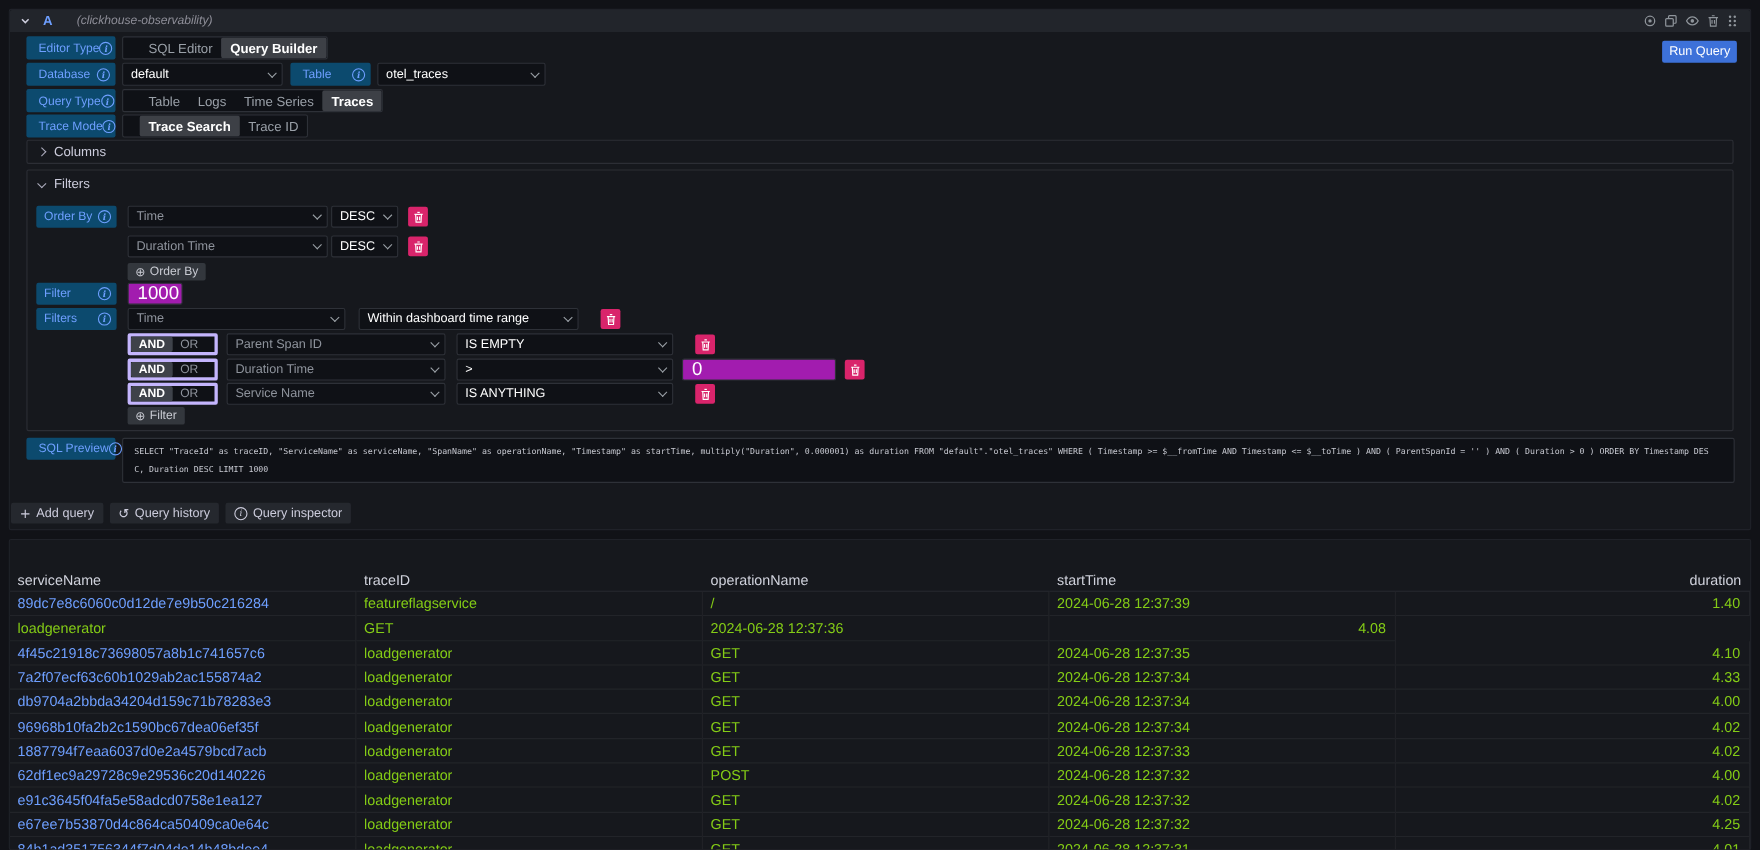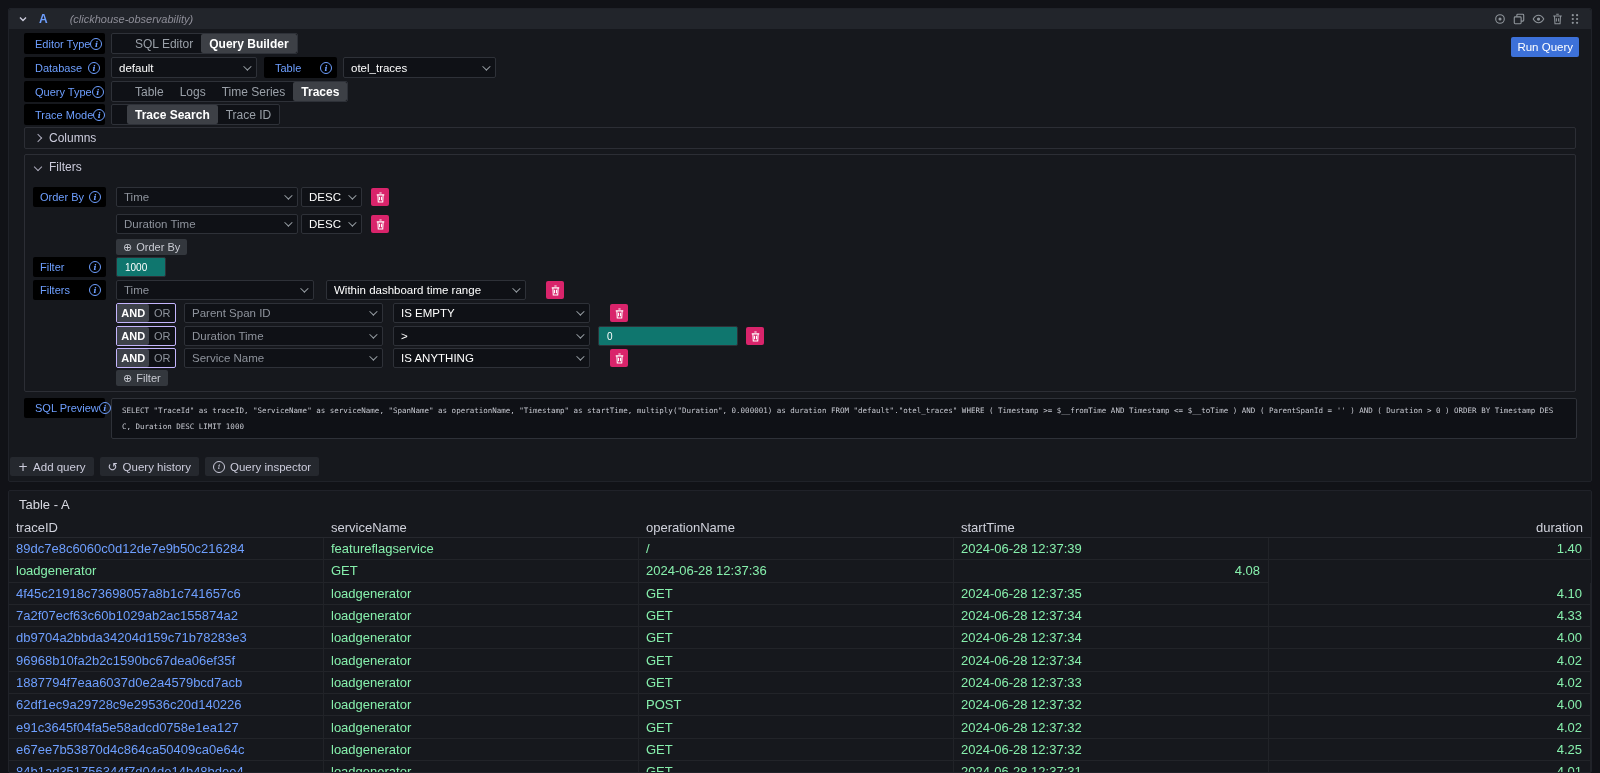--- a/index.html
+++ b/index.html
@@ -7,65 +7,65 @@
   .qpanel { position:absolute; left:8px; top:8px; width:1584px; height:474px; background:#16181d; border:1px solid #202229; border-radius:2px; }
   .qbar { height:20px; background:#22252b; display:flex; align-items:center; padding:0 12px 0 10px; border-radius:2px 2px 0 0; }
   .caret { width:8px; height:8px; display:inline-block; margin-right:12px; }
   .refid { color:#6e9fff; font-weight:bold; font-size:12px; margin-right:22px; }
   .dsname { color:#8e8e98; font-style:italic; font-size:11px; }
   .bar-icons { margin-left:auto; display:flex; align-items:center; gap:7px; }
   .bar-icons svg { display:block; }
   .qbody { position:relative; }
   .row { display:flex; align-items:stretch; height:21px; padding-left:15px; }
   .r1 { margin-top:4px; } .r2 { margin-top:3px; } .r3 { margin-top:3px; } .r4 { margin-top:2px; }
-  .chip { width:81px; background:#000000; color:#6e9fff; font-size:11px; font-weight:500; display:flex; align-items:center; padding:0 5px 0 11px; border-radius:2px; margin-right:6px; flex:none; }
+  .chip { width:81px; background:#0c4a6e; color:#6e9fff; font-size:11px; font-weight:500; display:flex; align-items:center; padding:0 5px 0 11px; border-radius:2px; margin-right:6px; flex:none; }
   .chip .lbl { flex:1; white-space:nowrap; }
   .info { width:12px; height:12px; border:1px solid #6e9fff; border-radius:50%; color:#6e9fff; font-size:8px; line-height:10px; text-align:center; font-style:italic; font-weight:bold; flex:none; font-family:"DejaVu Serif",serif; }
   .rgroup { display:flex; background:#0f1116; border:1px solid #2e3138; border-radius:2px; overflow:hidden;padding-left:15px; }
   .ropt { padding:0 8px; display:flex; align-items:center; font-size:12px; color:#9aa0a8; cursor:pointer; white-space:nowrap; }
   .ropt.sel { background:#3d4046; color:#fff; font-weight:600; border-radius:2px; }
   .select { background:#0f1116; border:1px solid #2e3138; border-radius:2px; display:flex; align-items:center; padding:0 7px; font-size:11.5px; color:#fff; font-weight:500; position:relative; }
   .select .val { flex:1; white-space:nowrap; overflow:hidden; }
   .select.dim .val { color:#8e939c; font-weight:400; }
   .chev { width:6px; height:6px; border-right:1.4px solid #9aa0a6; border-bottom:1.4px solid #9aa0a6; transform:rotate(45deg) translateY(-2px); flex:none; margin-left:4px; }
-  .input { background:#0f766e; border:1px solid #2e3138; border-radius:2px; display:flex; align-items:center; padding:0 8px; font-size:10px; color:#fff; }
+  .input { background:#a21caf; border:1px solid #2e3138; border-radius:2px; display:flex; align-items:center; padding:0 8px; font-size:17px; color:#fff; }
   .runq { position:absolute; top:4px; right:12px; height:20px; background:#3d71d9; color:#fff; font-size:11.5px; font-weight:500; border:none; border-radius:2px; padding:0 6px; display:flex; align-items:center; }
   .section { margin-left:15px; margin-right:15px; border:1px solid #2c2e35; border-radius:2px; }
   .cols-box { margin-top:2px; height:22px; display:flex; align-items:center; padding:0 10px; }
   .filters-box { margin-top:5px; height:238px; padding:5px 8px 0 8px; }
   .sect-head { display:flex; align-items:center; gap:8px; color:#ccccdc; font-size:12px; font-weight:500; height:14px; }
   .filters-box .sect-head { padding-left:2px; }
   .chev-right { width:6px; height:6px; border-right:1.5px solid #aab; border-bottom:1.5px solid #aab; transform:rotate(-45deg); }
   .chev-down { width:6px; height:6px; border-right:1.5px solid #aab; border-bottom:1.5px solid #aab; transform:rotate(45deg); }
   .frow { display:flex; height:20px; }
   .fchip { width:73px; margin-right:10px; padding:0 5px 0 7px; }
   .spacer { width:83px; flex:none; }
   .trash { width:18px; height:18px; background:#d9246b; border:none; border-radius:2px; display:flex; align-items:center; justify-content:center; align-self:center; flex:none; }
   .addbtn { height:16px; background:#33373d; border:none; border-radius:2px; color:#c9cbd3; font-size:11px; font-weight:500; display:flex; align-items:center; gap:4px; padding:0 7px; }
   .addbtn .plus { font-family:"DejaVu Sans",sans-serif; font-size:11px; color:#c9cbd3; }
-  .andor { width:60px; display:flex; background:#0f1116; border:1px solid #c4b5fd; border-radius:2px; overflow:hidden; flex:none; }
+  .andor { width:82px; display:flex; background:#0f1116; border:3px solid #c4b5fd; border-radius:2px; overflow:hidden; flex:none; }
   .andor span { display:flex; align-items:center; justify-content:center; font-size:11px; }
   .andor .on { width:38px; background:#3e424a; color:#fff; font-weight:bold; border-radius:2px; }
   .andor .off { width:30px; color:#8e939c; }
   .sqlrow { margin-top:6px; display:flex; align-items:flex-start; height:41px; padding-left:15px; }
   .sqlrow .chip { height:20px; }
   .sqlbox { width:1466px; height:41px; background:#0f1116; border:1px solid #2e3138; border-radius:2px; padding:4px 10px; font-family:"DejaVu Sans Mono",monospace; font-size:7.5px; line-height:16px; color:#c7c9d1; white-space:pre; overflow:hidden; }
   .btnrow { margin-top:18px; margin-left:1px; display:flex; gap:6px; height:19px; }
   .gbtn { background:#25282e; border:none; border-radius:2px; color:#ccccdc; font-size:11.5px; font-weight:500; display:flex; align-items:center; gap:5px; padding:0 8px; }
   .gbtn .gi { font-family:"DejaVu Sans",sans-serif; font-size:12px; color:#ccccdc; }
   .ibtn-i { width:12px; height:12px; border:1px solid #ccccdc; border-radius:50%; font-size:8px; line-height:10px; text-align:center; font-style:italic; font-family:"DejaVu Serif",serif; }
   .tpanel { position:absolute; left:8px; top:490px; width:1584px; height:283px; background:#16181d; border:1px solid #202229; border-radius:2px; overflow:hidden; }
   .ttitle { height:26px; display:flex; align-items:center; padding-left:10px; color:#d8d9e2; font-size:13px; font-weight:500; }
   .tgrid { position:absolute; left:0; top:26px; width:1582px; }
   .thead, .trow { display:grid; grid-template-columns:315px 315px 315px 315px 1fr; }
   .thead { height:21px; }
   .thead > div { display:flex; align-items:flex-end; padding:0 0 2px 7px; color:#d0d2dc; font-size:13px; font-weight:500; border-bottom:1px solid #26282e; }
   .thead > div:last-child { justify-content:flex-end; padding-right:8px; }
   .trow { height:22.3px; }
-  .tcell { display:flex; align-items:center; padding-left:7px; font-size:13px; color:#86efac; border-bottom:1px solid #222429; border-right:1px solid rgba(255,255,255,0.05); overflow:hidden; white-space:nowrap; }
+  .tcell { display:flex; align-items:center; padding-left:7px; font-size:13px; color:#84cc16; border-bottom:1px solid #222429; border-right:1px solid rgba(255,255,255,0.05); overflow:hidden; white-space:nowrap; }
   .tcell.c0 { color:#6e9fff; }
   .tcell.c4 { justify-content:flex-end; padding-right:8px; } .mr7{margin-right:7px;} .mr8{margin-right:8px;} .mr3{margin-right:3px;} .mr10{margin-right:10px;} .mr9{margin-right:9px;} .mr12{margin-right:12px;} .mr20{margin-right:20px;}
   .w146{width:146px;} .w153{width:153px;} .w182{width:182px;} .w61{width:61px;} .w50{width:50px;} .w198{width:198px;} .w200{width:200px;} .w199{width:199px;} .w197{width:197px;} .w140{width:140px;}
   .mt13{margin-top:13px;} .mt7{margin-top:7px;} .mt5{margin-top:5px;} .mt2{margin-top:2px;} .mt3{margin-top:3px;}
 </style>
 </head>
 <body>
 
 <div class="qpanel">
   <div class="qbar">
@@ -342,25 +342,24 @@
         </button>
       <button class="gbtn">
           <span class="ibtn-i">i</span>
           <span>Query inspector</span>
         </button>
     </div>
   </div>
 </div>
 
 <div class="tpanel">
-  <div class="ttitle">Table - A</div>
   <div class="tgrid">
     <div class="thead">
+      <div>serviceName</div>
       <div>traceID</div>
-      <div>serviceName</div>
       <div>operationName</div>
       <div>startTime</div>
       <div>duration</div>
     </div>
     <div id="tbody">
         <div class="trow">
           <div class="tcell c0">89dc7e8c6060c0d12de7e9b50c216284</div>
           <div class="tcell c1">featureflagservice</div>
           <div class="tcell c2">/</div>
           <div class="tcell c3">2024-06-28 12:37:39</div>

